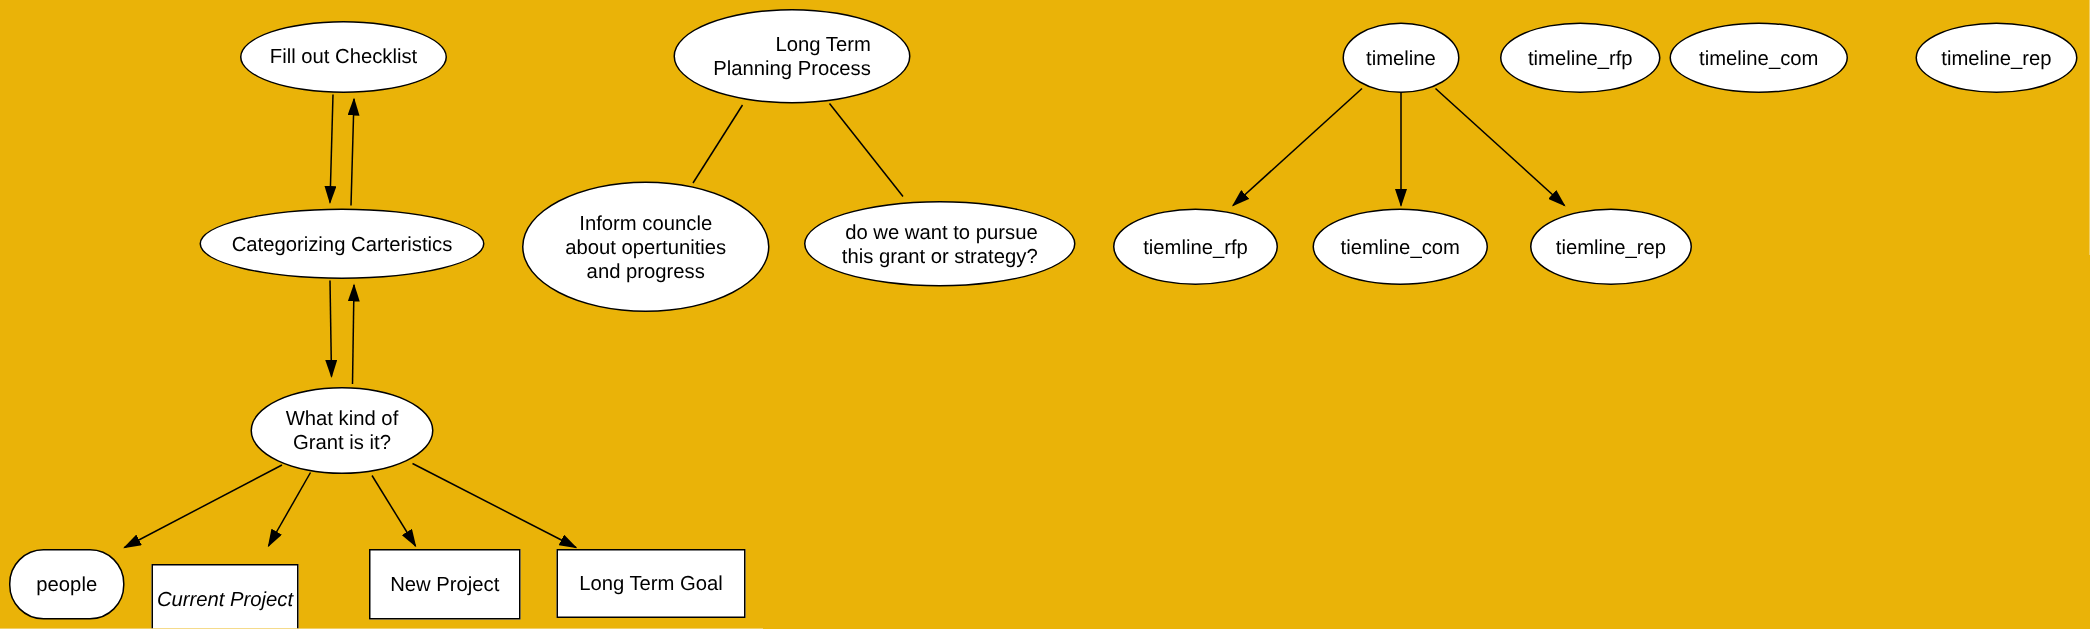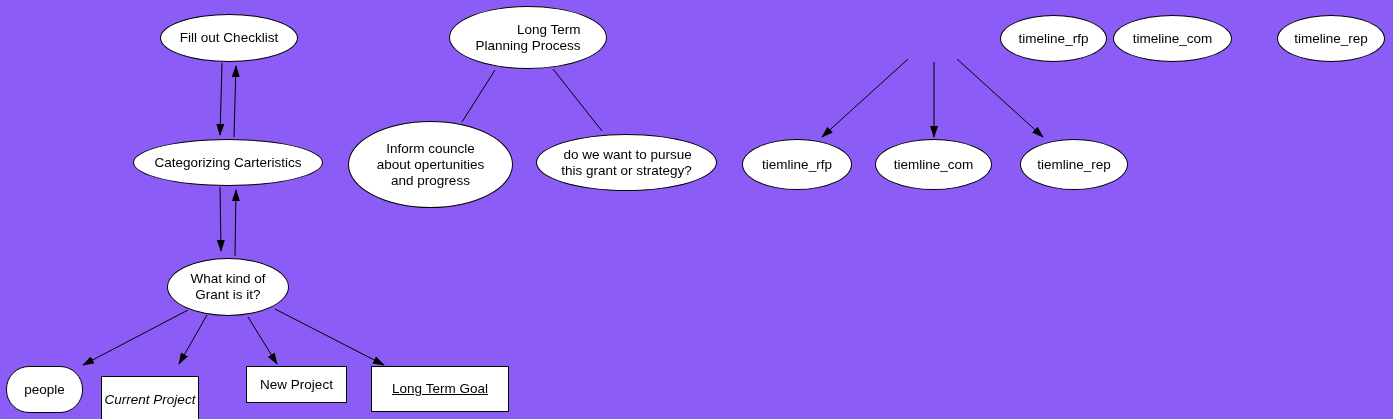--- a/index.html
+++ b/index.html
@@ -4,21 +4,21 @@
 <style>
   html, body { margin: 0; padding: 0; }
   body {
     font-family: "Liberation Sans", "DejaVu Sans", sans-serif;
     background: #ffffff;
   }
   #canvas {
     position: relative;
     width: 1393px;
     height: 419px;
-    background: #8b5cf6;
+    background: #eab308;
     overflow: hidden;
   }
   #edges {
     position: absolute;
     left: 0; top: 0;
     width: 1393px;
     height: 419px;
   }
   .node {
     position: absolute;
@@ -65,31 +65,32 @@
     <line class="edge" x1="957" y1="59" x2="1043" y2="137" marker-end="url(#arrow)"></line>
   </svg>
 
   <div class="node ellipse" style="left:160px; top:14px;  width:138px; height:48px;">Fill out Checklist</div>
   <div class="node ellipse" style="left:133px; top:139px; width:190px; height:47px;">Categorizing Carteristics</div>
   <div class="node ellipse" style="left:167px; top:258px; width:122px; height:58px;">What kind of
 Grant is it?</div>
 
   <div class="node box" style="left:6px;   top:366px; width:77px;  height:47px;border-radius:23px;">people</div>
   <div class="node box" style="left:101px; top:376px; width:98px; height:47px;font-style:italic;">Current Project</div>
-  <div class="node box" style="left:246px; top:366px; width:101px; height:37px;">New Project</div>
-  <div class="node box" style="left:371px; top:366px; width:138px; height:46px;text-decoration:underline;">Long Term Goal</div>
+  <div class="node box" style="left:246px; top:366px; width:101px; height:47px;">New Project</div>
+  <div class="node box" style="left:371px; top:366px; width:126px; height:46px;">Long Term Goal</div>
 
   <div class="node ellipse" style="left:449px; top:6px;   width:158px; height:63px;text-align:right;">Long Term
 Planning Process</div>
   <div class="node ellipse" style="left:348px; top:121px; width:165px; height:87px;">Inform councle
 about opertunities
 and progress</div>
   <div class="node ellipse" style="left:536px; top:134px; width:181px; height:57px;text-align:right;">do we want to pursue
 this grant or strategy?</div>
 
+  <div class="node ellipse" style="left:895px;  top:15px; width:78px;  height:47px;">timeline</div>
   <div class="node ellipse" style="left:1000px; top:15px; width:107px; height:47px;">timeline_rfp</div>
   <div class="node ellipse" style="left:1113px; top:15px; width:119px; height:47px;">timeline_com</div>
   <div class="node ellipse" style="left:1277px; top:15px; width:108px; height:47px;">timeline_rep</div>
 
   <div class="node ellipse" style="left:742px;  top:139px; width:110px; height:51px;">tiemline_rfp</div>
   <div class="node ellipse" style="left:875px;  top:139px; width:117px; height:51px;">tiemline_com</div>
   <div class="node ellipse" style="left:1020px; top:139px; width:108px; height:51px;">tiemline_rep</div>
 
 </div>
 

